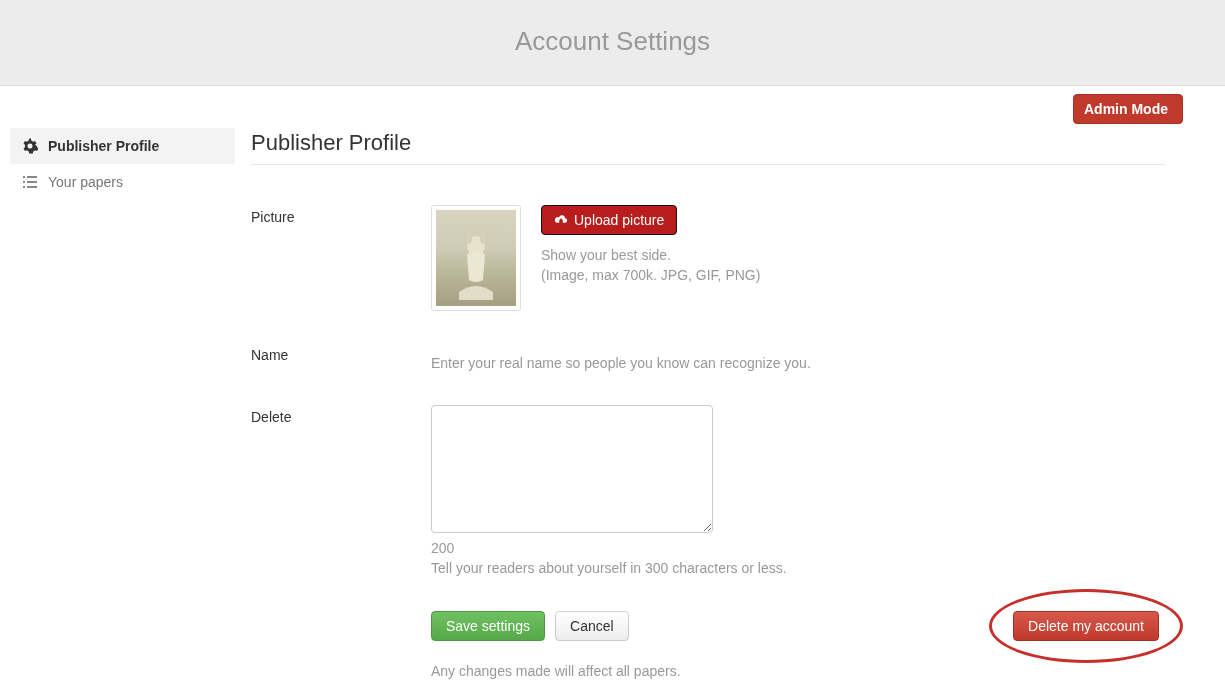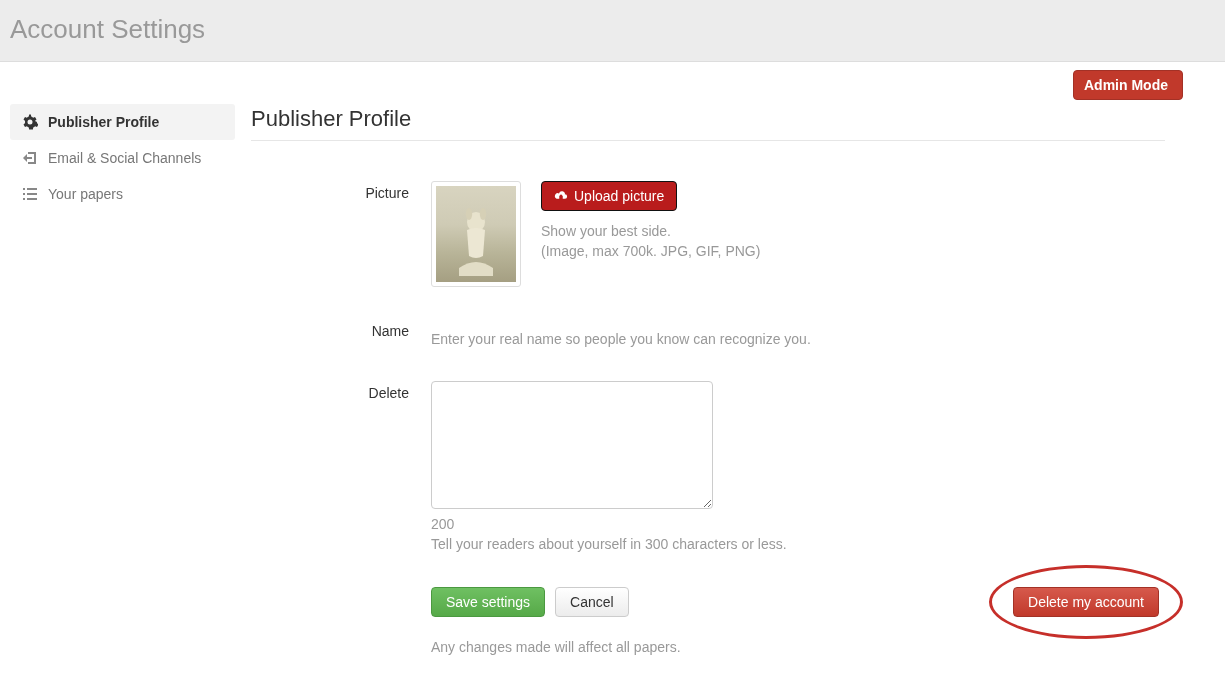--- a/index.html
+++ b/index.html
@@ -10,24 +10,25 @@
     color: #333;
     background: #fff;
     width: 1225px;
   }
   .header-bar {
     background: #ececec;
     border-bottom: 1px solid #ddd;
     padding: 14px 10px 16px 10px;
   }
   .header-bar h1 {
-    margin: 0;
+    margin: 12px;
     color: #999;
     font-weight: 400;
     font-size: 26px;
+    text-align: center;
   }
   .admin-wrap {
     display: flex;
     justify-content: flex-end;
     padding: 8px 42px 0 0;
   }
   .btn {
     display: inline-flex;
     align-items: center;
     gap: 6px;
@@ -91,21 +92,20 @@
     border-top: 1px solid #e6e6e6;
     margin: 0 0 40px 0;
   }
   .form-row {
     display: flex;
     margin-bottom: 32px;
   }
   .form-row .label {
     width: 180px;
     flex: none;
-    text-align: right;
     padding-right: 22px;
     padding-top: 4px;
     color: #333;
     font-size: 14px;
   }
   .form-row .field {
     flex: 1;
   }
   .pic-row { display: flex; gap: 20px; align-items: flex-start; }
   .pic-thumb {
@@ -212,28 +212,20 @@
 <div class="page-wrap">
 
   <nav class="sidebar">
     <div class="side-item active">
       <span class="ic">
         <svg viewBox="0 0 16 16" width="16" height="16" fill="currentColor">
             <path d="M8 10.5A2.5 2.5 0 1 0 8 5.5a2.5 2.5 0 0 0 0 5zm7-2.5a7 7 0 0 1-.1 1.1l1.6 1.3-1.5 2.6-1.9-.7a5.6 5.6 0 0 1-1.9 1.1l-.3 2.1H7.1l-.3-2.1a5.6 5.6 0 0 1-1.9-1.1l-1.9.7L1.5 10.4 3.1 9.1A7 7 0 0 1 3 8a7 7 0 0 1 .1-1.1L1.5 5.6 3 3l1.9.7A5.6 5.6 0 0 1 6.8 2.6L7.1.5h1.8l.3 2.1a5.6 5.6 0 0 1 1.9 1.1l1.9-.7 1.5 2.6-1.6 1.3A7 7 0 0 1 15 8z"></path>
           </svg>
       </span>
       <span>Publisher Profile</span>
-    </div>
-    <div class="side-item">
-      <span class="ic">
-        <svg viewBox="0 0 16 16" width="16" height="16" fill="currentColor">
-            <path d="M6 2h8v12H6v-2h6V4H6V2zm-5 6l4-4v3h5v2H5v3L1 8z"></path>
-          </svg>
-      </span>
-      <span>Email &amp; Social Channels</span>
     </div>
     <div class="side-item">
       <span class="ic">
         <svg viewBox="0 0 16 16" width="16" height="16" fill="currentColor">
             <rect x="1" y="2" width="2" height="2"></rect>
             <rect x="5" y="2" width="10" height="2"></rect>
             <rect x="1" y="7" width="2" height="2"></rect>
             <rect x="5" y="7" width="10" height="2"></rect>
             <rect x="1" y="12" width="2" height="2"></rect>
             <rect x="5" y="12" width="10" height="2"></rect>

